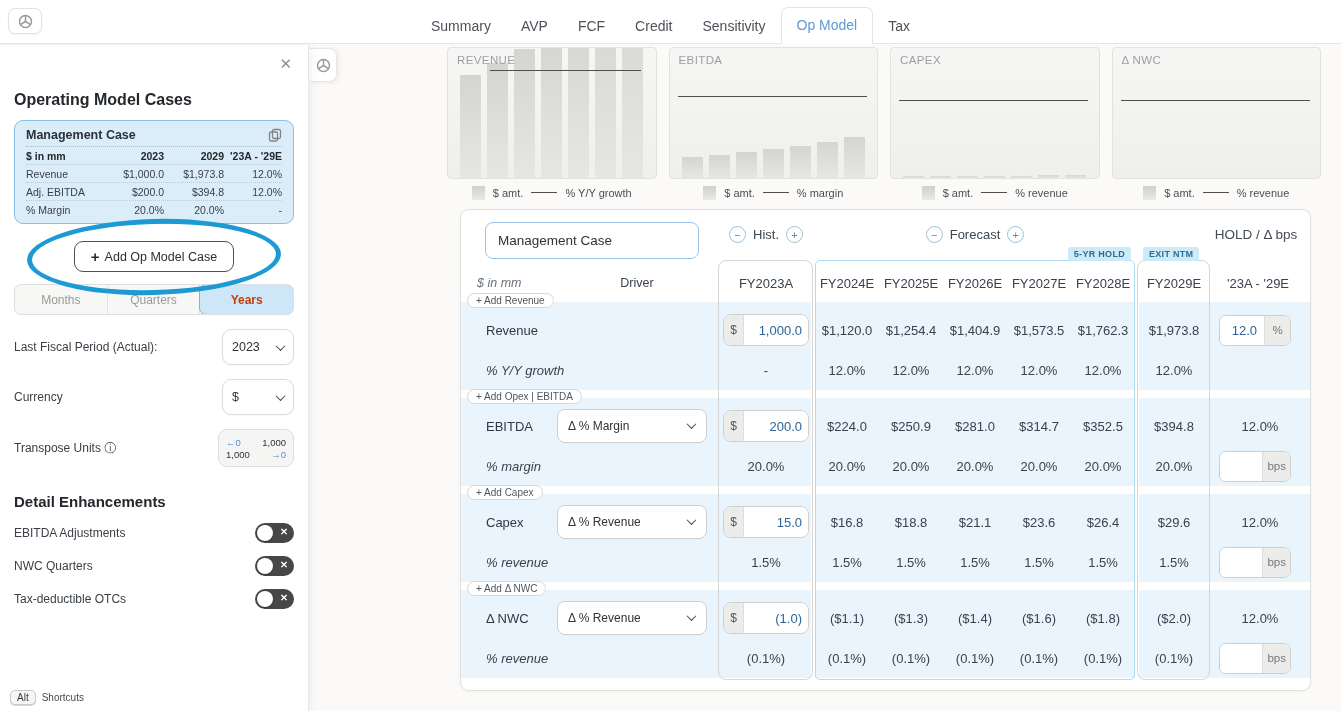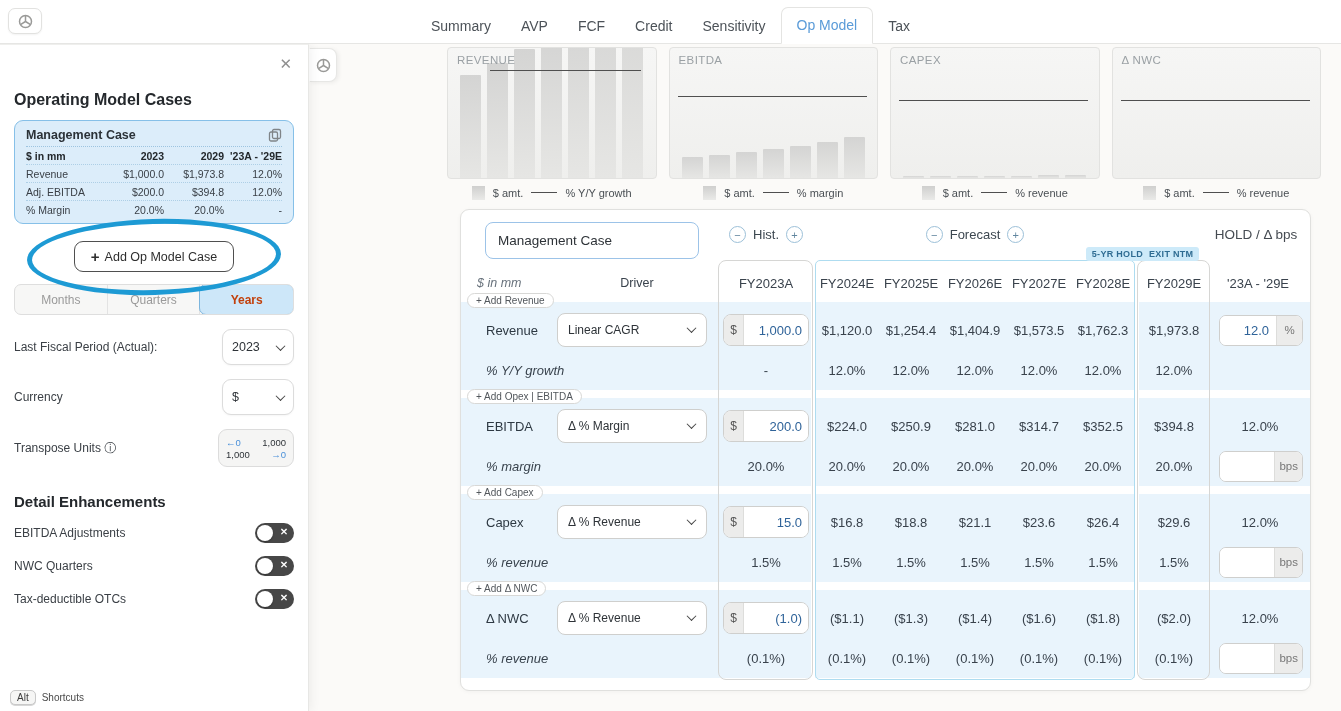--- a/index.html
+++ b/index.html
@@ -122,21 +122,21 @@
     outline:none; background:#fff; }
   .group-ctl { position:absolute; top:16px; display:flex; align-items:center; justify-content:center; gap:7px;
     font-size:13px; color:#3c4750; }
   .ctl-hist { left:260px; width:90px; }
   .ctl-forecast { left:354px; width:320px; }
   .circ { width:17px; height:17px; border:1px solid #9cc0d8; border-radius:50%; display:flex; align-items:center;
     justify-content:center; font-size:11px; color:#61869f; cursor:pointer; background:#fff; }
   .cagr-head { position:absolute; left:744px; top:17px; width:102px; text-align:center; font-size:13.5px; color:#454b52; }
   .badge { position:absolute; top:37px; font-size:9px; font-weight:bold; letter-spacing:.3px; color:#2f6c92;
     background:#cdeaf9; border-radius:3px; padding:2px 6px; z-index:6; }
-  .badge-5yr { right:161px; }
+  .badge-5yr { right:179px; }
   .badge-exit { left:682px; }
   .col-head { position:absolute; left:0; right:0; top:60px; height:26px; font-size:12.5px; color:#39424c; }
   .unit-lbl { font-style:italic; color:#68727c; }
   .driver-lbl { text-align:center; }
 
   .sections { }
   .section { position:relative; height:88px; margin-bottom:8px; background:#e9f4fc; }
   .add-chip { position:absolute; top:-9px; left:6px; background:#fff; border:1px solid #d8d8d6; border-radius:8px;
     padding:1px 8px; font-size:10px; color:#52575c; z-index:6; cursor:pointer; }
   .row-main { height:50px; padding-top:6px; }
@@ -148,21 +148,21 @@
     display:flex; align-items:center; padding:0 10px; font-size:12px; color:#2e3338; cursor:pointer; }
   .drv .chev { position:absolute; right:11px; top:12px; }
 
   .histin { display:flex; width:86px; height:32px; margin:0 auto; border:1px solid #cfcfcd; border-radius:8px;
     overflow:hidden; background:#fff; }
   .histin .pre { width:20px; background:#ececeb; border-right:1px solid #dddddb; font-size:12px; color:#555;
     display:flex; align-items:center; justify-content:center; }
   .histin input { flex:1; width:0; border:none; outline:none; text-align:right; padding-right:6px; font-size:13px;
     color:#2f6399; font-family:"Liberation Sans",sans-serif; }
 
-  .cagrin { display:flex; width:84px; height:31px; margin-left:10px; border:1px solid #cfcfcd; border-radius:7px;
+  .cagrin { display:flex; width:72px; height:31px; margin-left:10px; border:1px solid #cfcfcd; border-radius:7px;
     overflow:hidden; background:#fff; }
   .cagrin input { flex:1; width:0; border:none; outline:none; text-align:right; padding-right:7px; font-size:13px;
     color:#2f6399; font-family:"Liberation Sans",sans-serif; background:#fff; }
   .cagrin .suf { min-width:26px; background:#ececeb; border-left:1px solid #dddddb; font-size:11.5px; color:#777;
     display:flex; align-items:center; justify-content:center; padding:0 4px; }
   .cagr-txt { text-align:center; font-size:13px; color:#39424c; padding-left:4px; }
 
   
   .gap-strip { position:absolute; width:4px; top:92px; bottom:6px; background:#fff; z-index:4; pointer-events:none; }
   .strip1 { left:350px; } .strip2 { left:674px; }
@@ -439,26 +439,20 @@
       <span class="c-cagr num">'23A - '29E</span>
     </div>
   </div>
 
   <div class="sections">
 
     <div class="section">
       <div class="add-chip">+ Add Revenue</div>
       <div class="srow row-main">
         <span class="c-lbl rlabel">Revenue</span>
-        <div class="c-drv">
-            <div class="drv">
-          <span>Linear CAGR</span>
-              <span class="chev"></span>
-            </div>
-          </div>
         <div class="c-hist">
             <div class="histin">
           <span class="pre">$</span>
           <input value="1,000.0" style="">
             </div>
           </div>
         <span class="cf1 num">$1,120.0</span>
         <span class="cf2 num">$1,254.4</span>
         <span class="cf3 num">$1,404.9</span>
         <span class="cf4 num">$1,573.5</span>

